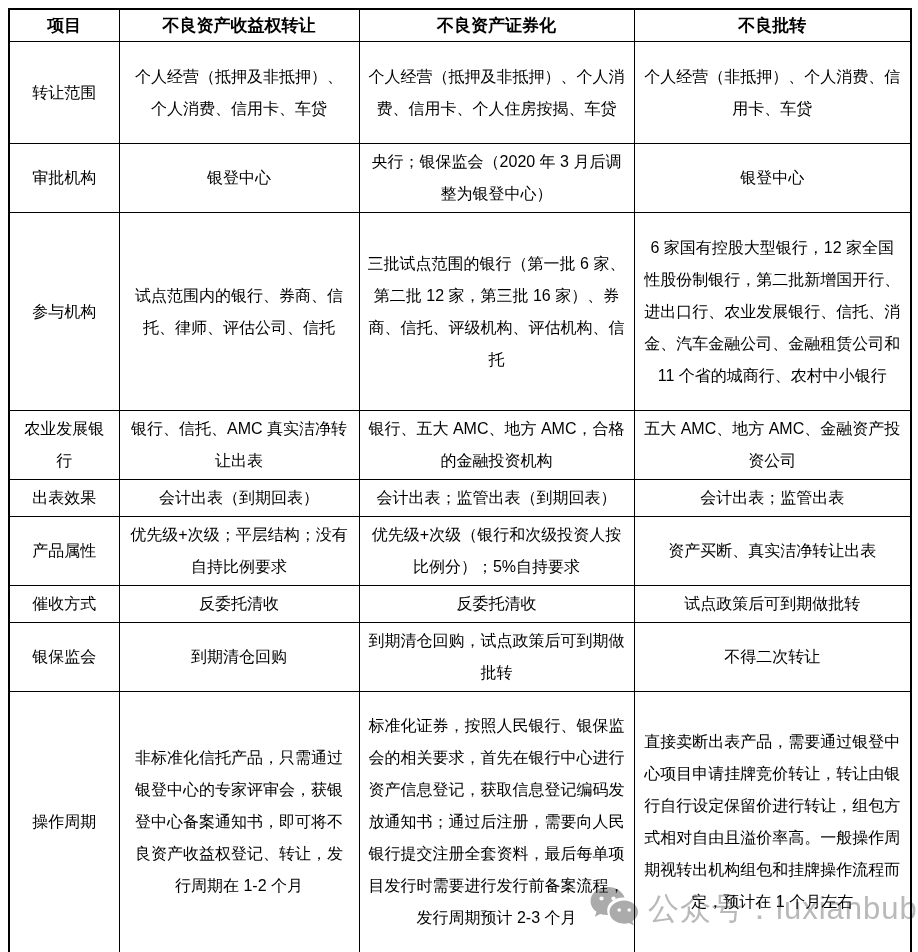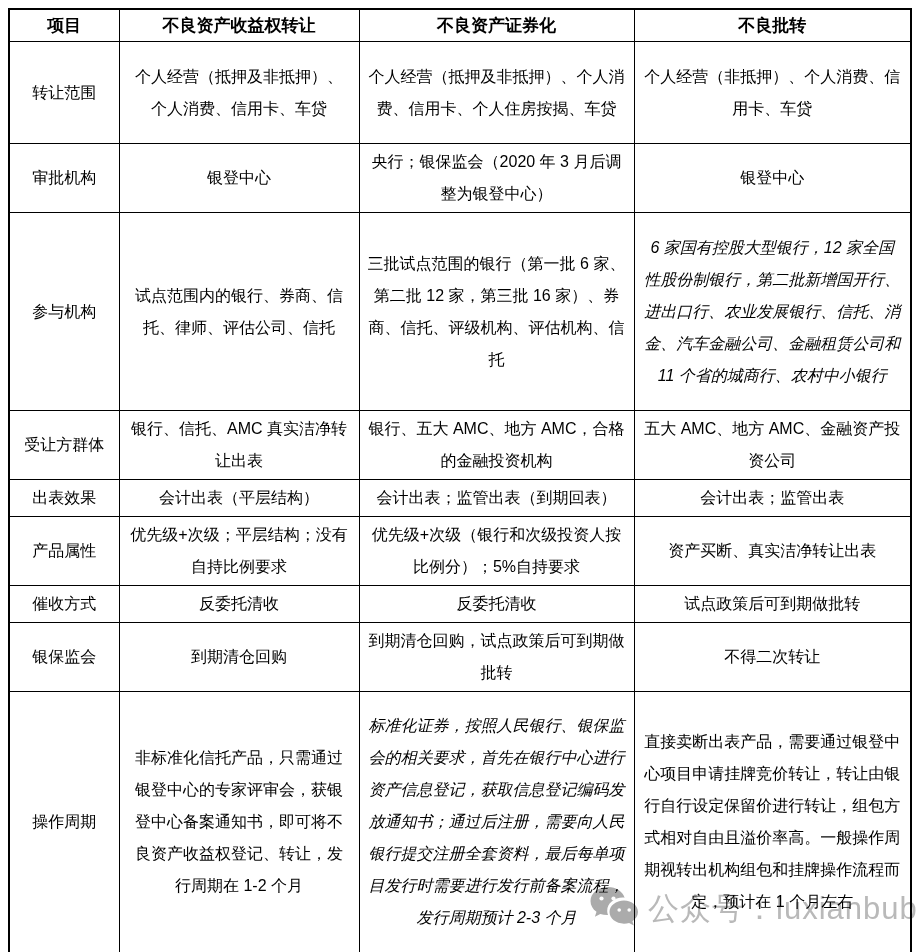--- a/index.html
+++ b/index.html
@@ -50,21 +50,21 @@
   tr.r1 { height: 102px; }
   tr.r2 { height: 64px; }
   tr.r3 { height: 198px; }
   tr.r4 { height: 62px; }
   tr.r5 { height: 32px; }
   tr.r6 { height: 67px; }
   tr.r7 { height: 37px; padding-left: 24px; }
   tr.r8 { height: 63px; }
   tr.r9 { height: 262px; }
   td.lh-xl { line-height: 2.5; }
-  td.lh-sm { line-height: 1.95; font-style: italic; }
+  td.lh-sm { line-height: 1.95; }
   .watermark {
     position: absolute;
     left: 588px;
     top: 885px;
     z-index: 0;
     display: flex;
     align-items: center;
     gap: 8px;
     white-space: nowrap;
   }
@@ -120,28 +120,28 @@
       <td>央行；银保监会（2020 年 3 月后调整为银登中心）</td>
       <td>银登中心</td>
     </tr>
     <tr class="r3">
       <td class="row-label">参与机构</td>
       <td>试点范围内的银行、券商、信托、律师、评估公司、信托</td>
       <td>三批试点范围的银行（第一批 6 家、第二批 12 家，第三批 16 家）、券商、信托、评级机构、评估机构、信托</td>
       <td class="lh-sm">6 家国有控股大型银行，12 家全国性股份制银行，第二批新增国开行、进出口行、农业发展银行、信托、消金、汽车金融公司、金融租赁公司和 11 个省的城商行、农村中小银行</td>
     </tr>
     <tr class="r4">
-      <td class="row-label">受让方群体</td>
+      <td class="row-label">农业发展银行</td>
       <td>银行、信托、AMC 真实洁净转让出表</td>
       <td>银行、五大 AMC、地方 AMC，合格的金融投资机构</td>
       <td>五大 AMC、地方 AMC、金融资产投资公司</td>
     </tr>
     <tr class="r5">
       <td class="row-label">出表效果</td>
-      <td>会计出表（平层结构）</td>
+      <td>会计出表（到期回表）</td>
       <td>会计出表；监管出表（到期回表）</td>
       <td>会计出表；监管出表</td>
     </tr>
     <tr class="r6">
       <td class="row-label">产品属性</td>
       <td>优先级+次级；平层结构；没有自持比例要求</td>
       <td>优先级+次级（银行和次级投资人按比例分）；5%自持要求</td>
       <td>资产买断、真实洁净转让出表</td>
     </tr>
     <tr class="r7">

